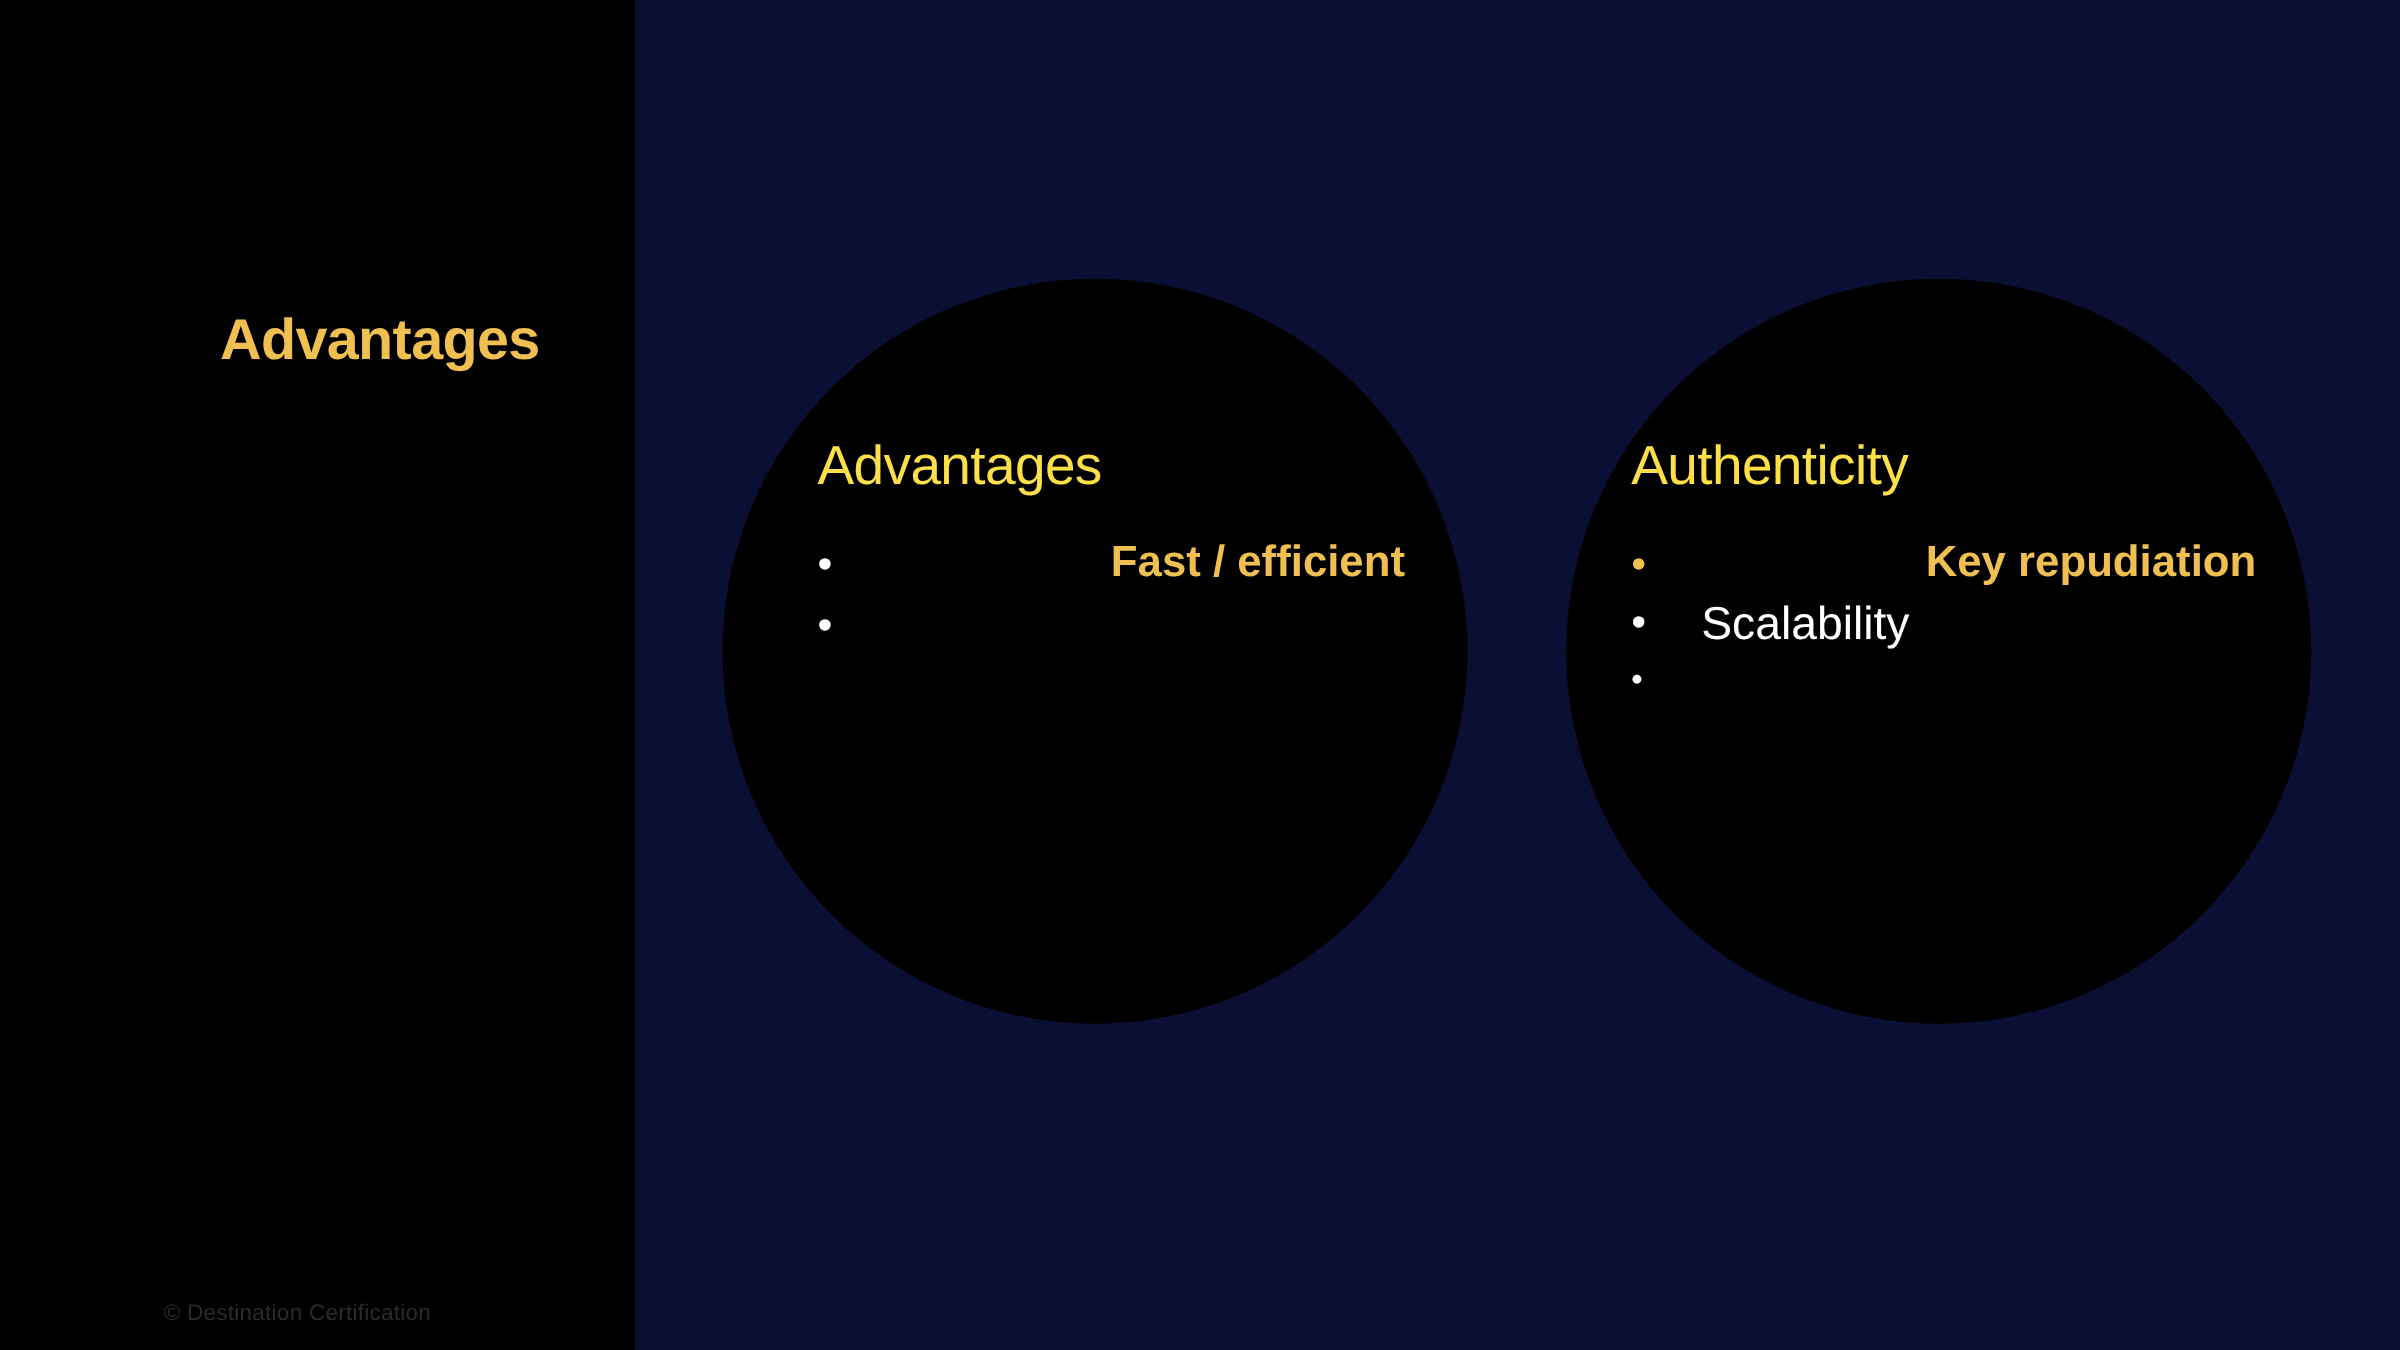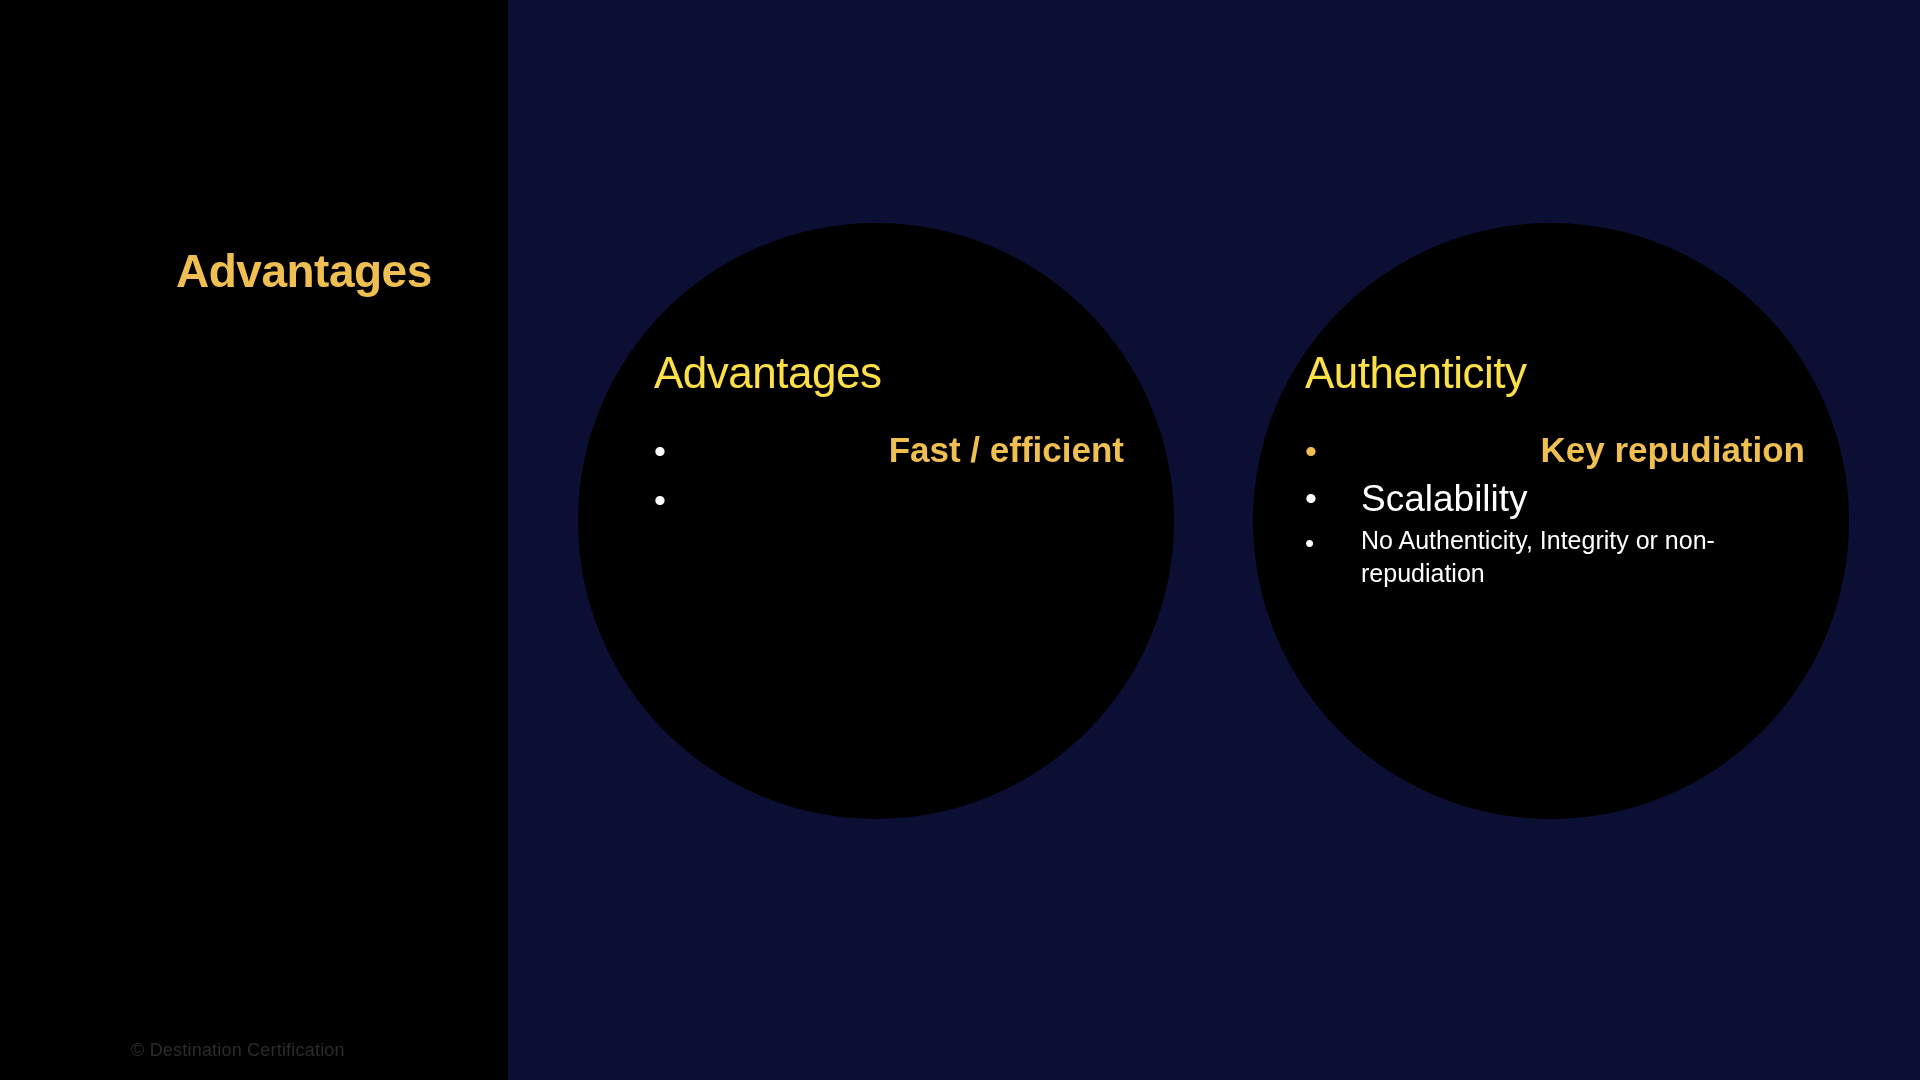--- a/index.html
+++ b/index.html
@@ -185,18 +185,17 @@
       <li class="bullet-row lvl-primary row-gap-1">
         <span class="bullet-dot dot-amber">•</span>
         <span class="bullet-text">Key repudiation</span>
       </li>
       <li class="bullet-row lvl-secondary row-gap-1">
         <span class="bullet-dot">•</span>
         <span class="bullet-text">Scalability</span>
       </li>
       <li class="bullet-row lvl-tertiary">
         <span class="bullet-dot">•</span>
-        <span class="bullet-text">No Authenticity, Integrity or non- repudiation</span>
       </li>
     </ul>
   </div>
 
 </div>
 
 </body></html>

